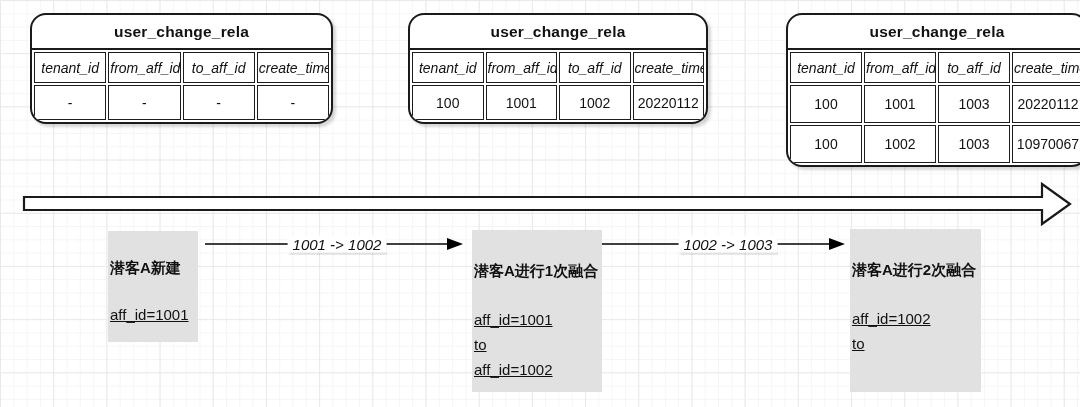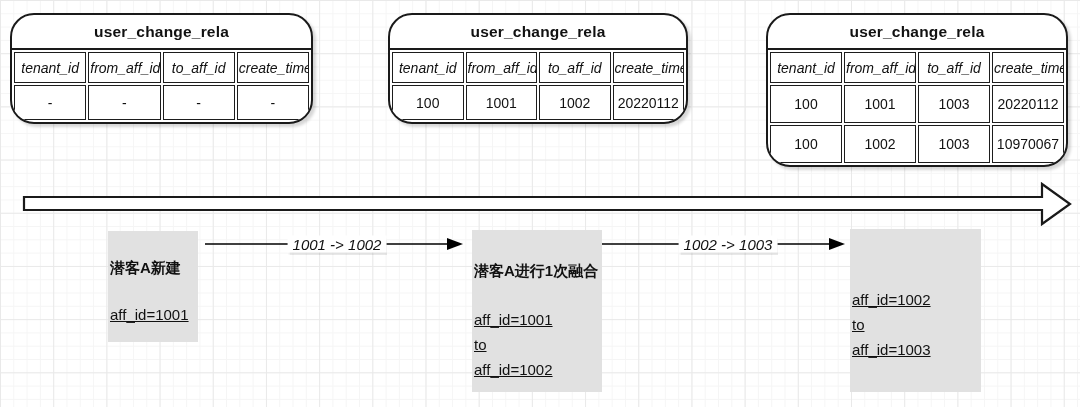--- a/index.html
+++ b/index.html
@@ -19,24 +19,25 @@
       linear-gradient(to right, #f5f5f5 1px, transparent 1px),
       linear-gradient(to bottom, #f5f5f5 1px, transparent 1px);
     background-size: 53.2px 53.2px, 53.2px 53.2px, 13.3px 13.3px, 13.3px 13.3px;
   }
 
   
   .table-card {
     position: absolute;
     background: #fff;
     border: 2.5px solid #1a1a1a;
-    border-radius: 24px;
+    border-radius: 16px;
     box-shadow: 3px 3px 3px rgba(0,0,0,0.16);
     overflow: hidden;
     box-sizing: border-box;
+    margin-left: 20px;
   }
   .table-card .card-title {
     height: 33px;
     line-height: 33px;
     text-align: center;
     font-weight: bold;
     font-size: 15.5px;
     border-bottom: 2px solid #1a1a1a;
     letter-spacing: 0.2px;
   }
@@ -204,20 +205,20 @@
   <div class="stage" id="stage-2">
     <div class="stage-title">潜客A进行1次融合</div>
     <div class="stage-lines">
       <div class="stage-line">aff_id=1001</div>
       <div class="stage-line">to</div>
       <div class="stage-line">aff_id=1002</div>
     </div>
   </div>
 
   <div class="stage" id="stage-3">
+    <div class="stage-title">潜客A进行2次融合</div>
     <div class="stage-lines">
       <div class="stage-line">aff_id=1002</div>
       <div class="stage-line">to</div>
-      <div class="stage-line">aff_id=1003</div>
     </div>
   </div>
 
 </div>
 
 </body></html>

